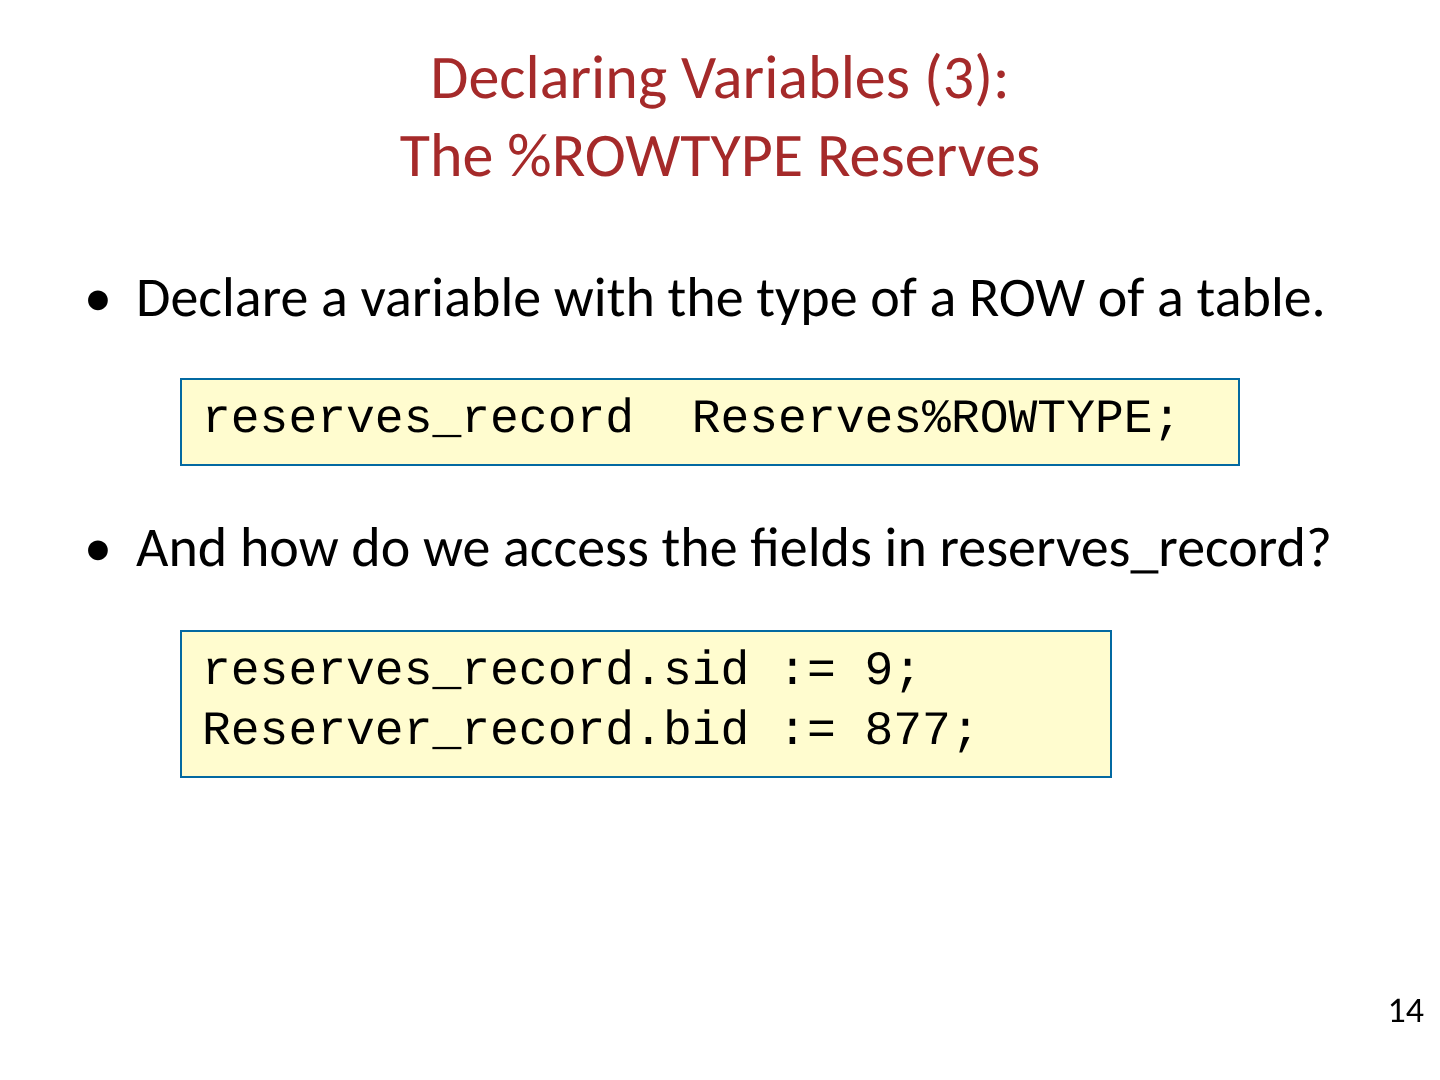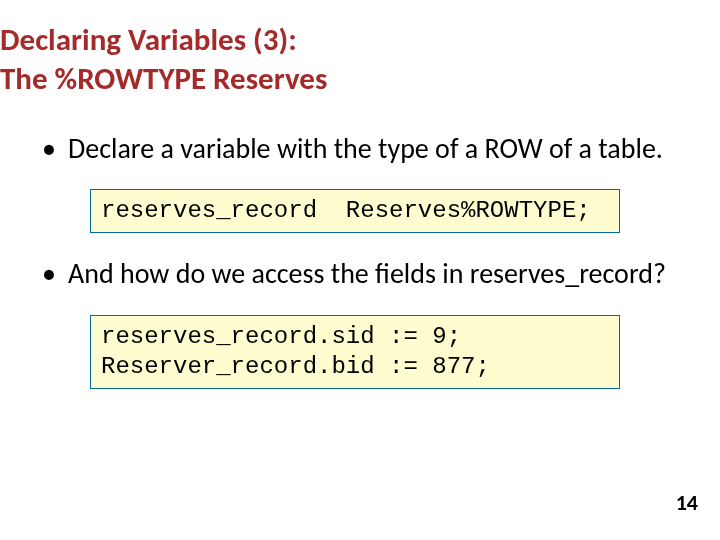--- a/index.html
+++ b/index.html
@@ -12,25 +12,26 @@
     color: #000;
     position: relative;
   }
   .slide {
     width: 720px;
     height: 540px;
     position: relative;
     box-sizing: border-box;
   }
   .title {
+    text-align: center;
     color: #a52a2a;
     font-size: 31px;
     line-height: 1.25;
     padding-top: 20px;
-    font-weight: 700;
+    font-weight: 400;
   }
   .body {
     padding: 34px 24px 0 40px;
   }
   .bullet {
     font-size: 28px;
     line-height: 1.2;
     margin-bottom: 18px;
     padding-left: 28px;
     position: relative;
@@ -51,29 +52,28 @@
     font-size: 24px;
     line-height: 1.25;
     white-space: pre;
     display: inline-block;
     box-sizing: border-box;
   }
   .codebox.one {
     width: 530px;
   }
   .codebox.two {
-    width: 530px;
+    width: 466px;
   }
   .pagenum {
     position: absolute;
-    right: 22px;
+    right: 8px;
     bottom: 24px;
-    font-size: 22px;
+    font-size: 18px;
     color: #000;
-    font-weight: bold;
   }
 </style>
 </head>
 <body>
 
 <div class="slide">
 
   <div class="title">
     <span>Declaring Variables (3):</span><br>
     <span>The %ROWTYPE Reserves</span>

